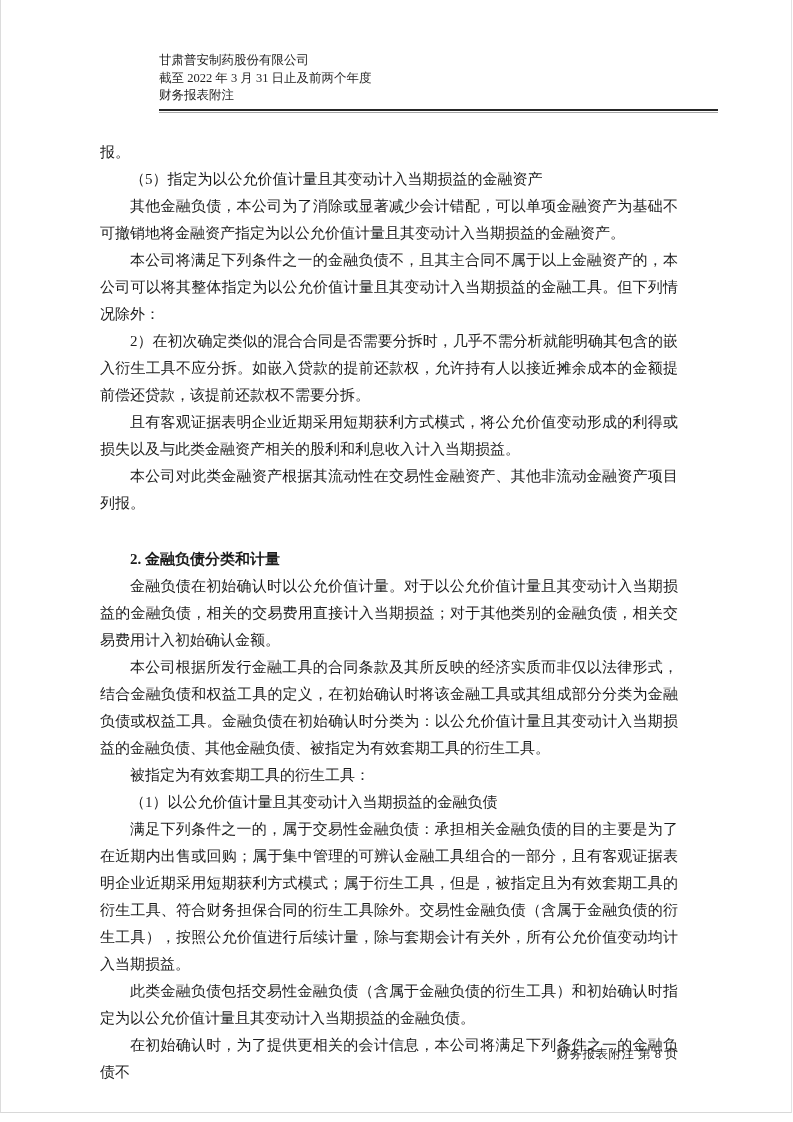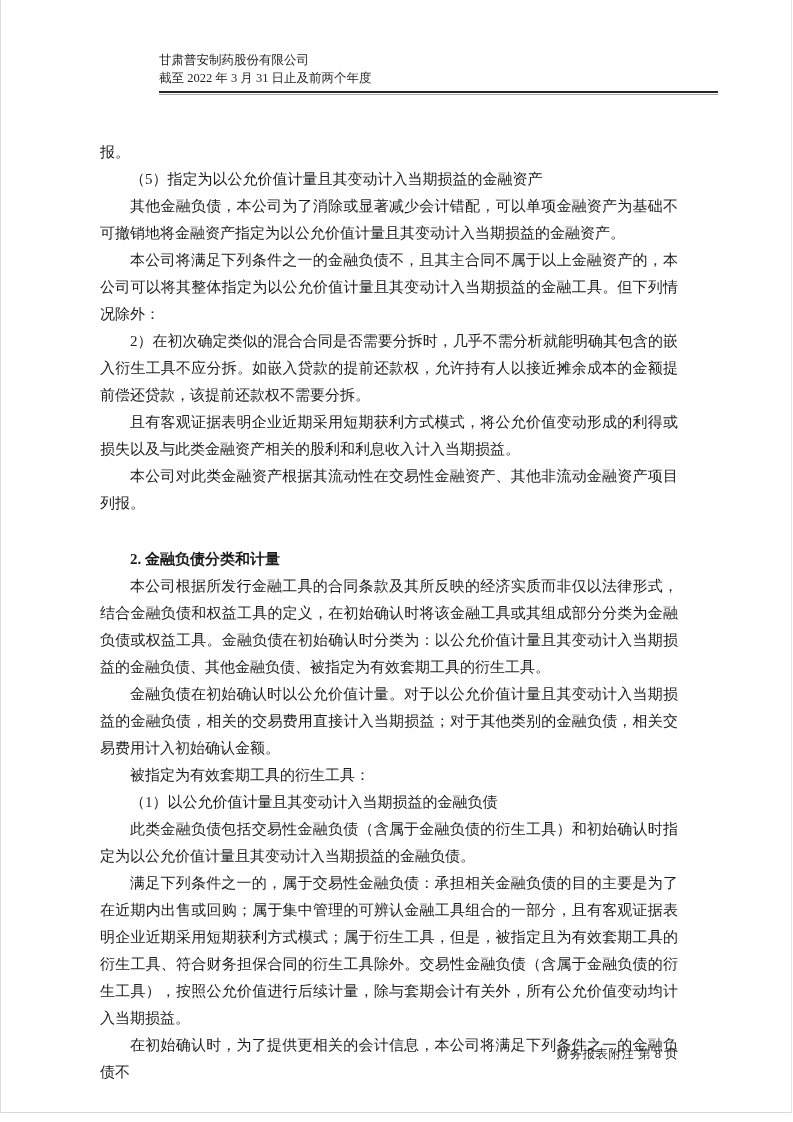--- a/index.html
+++ b/index.html
@@ -87,37 +87,38 @@
 </style>
 </head>
 <body>
 
 <div class="sheet">
   <div class="page-frame"></div>
 
   <header class="doc-header">
     <div>甘肃普安制药股份有限公司</div>
     <div>截至 2022 年 3 月 31 日止及前两个年度</div>
+    <div>财务报表附注</div>
     <div class="header-rule"></div>
   </header>
 
   <main class="doc-body">
     <p class="cont">报。</p>
     <p>（5）指定为以公允价值计量且其变动计入当期损益的金融资产</p>
     <p>其他金融负债，本公司为了消除或显著减少会计错配，可以单项金融资产为基础不可撤销地将金融资产指定为以公允价值计量且其变动计入当期损益的金融资产。</p>
     <p>本公司将满足下列条件之一的金融负债不，且其主合同不属于以上金融资产的，本公司可以将其整体指定为以公允价值计量且其变动计入当期损益的金融工具。但下列情况除外：</p>
     <p>2）在初次确定类似的混合合同是否需要分拆时，几乎不需分析就能明确其包含的嵌入衍生工具不应分拆。如嵌入贷款的提前还款权，允许持有人以接近摊余成本的金额提前偿还贷款，该提前还款权不需要分拆。</p>
     <p>且有客观证据表明企业近期采用短期获利方式模式，将公允价值变动形成的利得或损失以及与此类金融资产相关的股利和利息收入计入当期损益。</p>
     <p>本公司对此类金融资产根据其流动性在交易性金融资产、其他非流动金融资产项目列报。</p>
     <h3 class="sec-heading">2. 金融负债分类和计量</h3>
+    <p>金融负债在初始确认时以公允价值计量。对于以公允价值计量且其变动计入当期损益的金融负债，相关的交易费用直接计入当期损益；对于其他类别的金融负债，相关交易费用计入初始确认金额。</p>
     <p>本公司根据所发行金融工具的合同条款及其所反映的经济实质而非仅以法律形式，结合金融负债和权益工具的定义，在初始确认时将该金融工具或其组成部分分类为金融负债或权益工具。金融负债在初始确认时分类为：以公允价值计量且其变动计入当期损益的金融负债、其他金融负债、被指定为有效套期工具的衍生工具。</p>
-    <p>金融负债在初始确认时以公允价值计量。对于以公允价值计量且其变动计入当期损益的金融负债，相关的交易费用直接计入当期损益；对于其他类别的金融负债，相关交易费用计入初始确认金额。</p>
     <p>被指定为有效套期工具的衍生工具：</p>
     <p>（1）以公允价值计量且其变动计入当期损益的金融负债</p>
+    <p>满足下列条件之一的，属于交易性金融负债：承担相关金融负债的目的主要是为了在近期内出售或回购；属于集中管理的可辨认金融工具组合的一部分，且有客观证据表明企业近期采用短期获利方式模式；属于衍生工具，但是，被指定且为有效套期工具的衍生工具、符合财务担保合同的衍生工具除外。交易性金融负债（含属于金融负债的衍生工具），按照公允价值进行后续计量，除与套期会计有关外，所有公允价值变动均计入当期损益。</p>
     <p>此类金融负债包括交易性金融负债（含属于金融负债的衍生工具）和初始确认时指定为以公允价值计量且其变动计入当期损益的金融负债。</p>
-    <p>满足下列条件之一的，属于交易性金融负债：承担相关金融负债的目的主要是为了在近期内出售或回购；属于集中管理的可辨认金融工具组合的一部分，且有客观证据表明企业近期采用短期获利方式模式；属于衍生工具，但是，被指定且为有效套期工具的衍生工具、符合财务担保合同的衍生工具除外。交易性金融负债（含属于金融负债的衍生工具），按照公允价值进行后续计量，除与套期会计有关外，所有公允价值变动均计入当期损益。</p>
     <p>在初始确认时，为了提供更相关的会计信息，本公司将满足下列条件之一的金融负债不</p>
   </main>
 
   <footer class="doc-footer">
     <span>财务报表附注 第 8 页</span>
   </footer>
 </div>
 
 </body></html>

